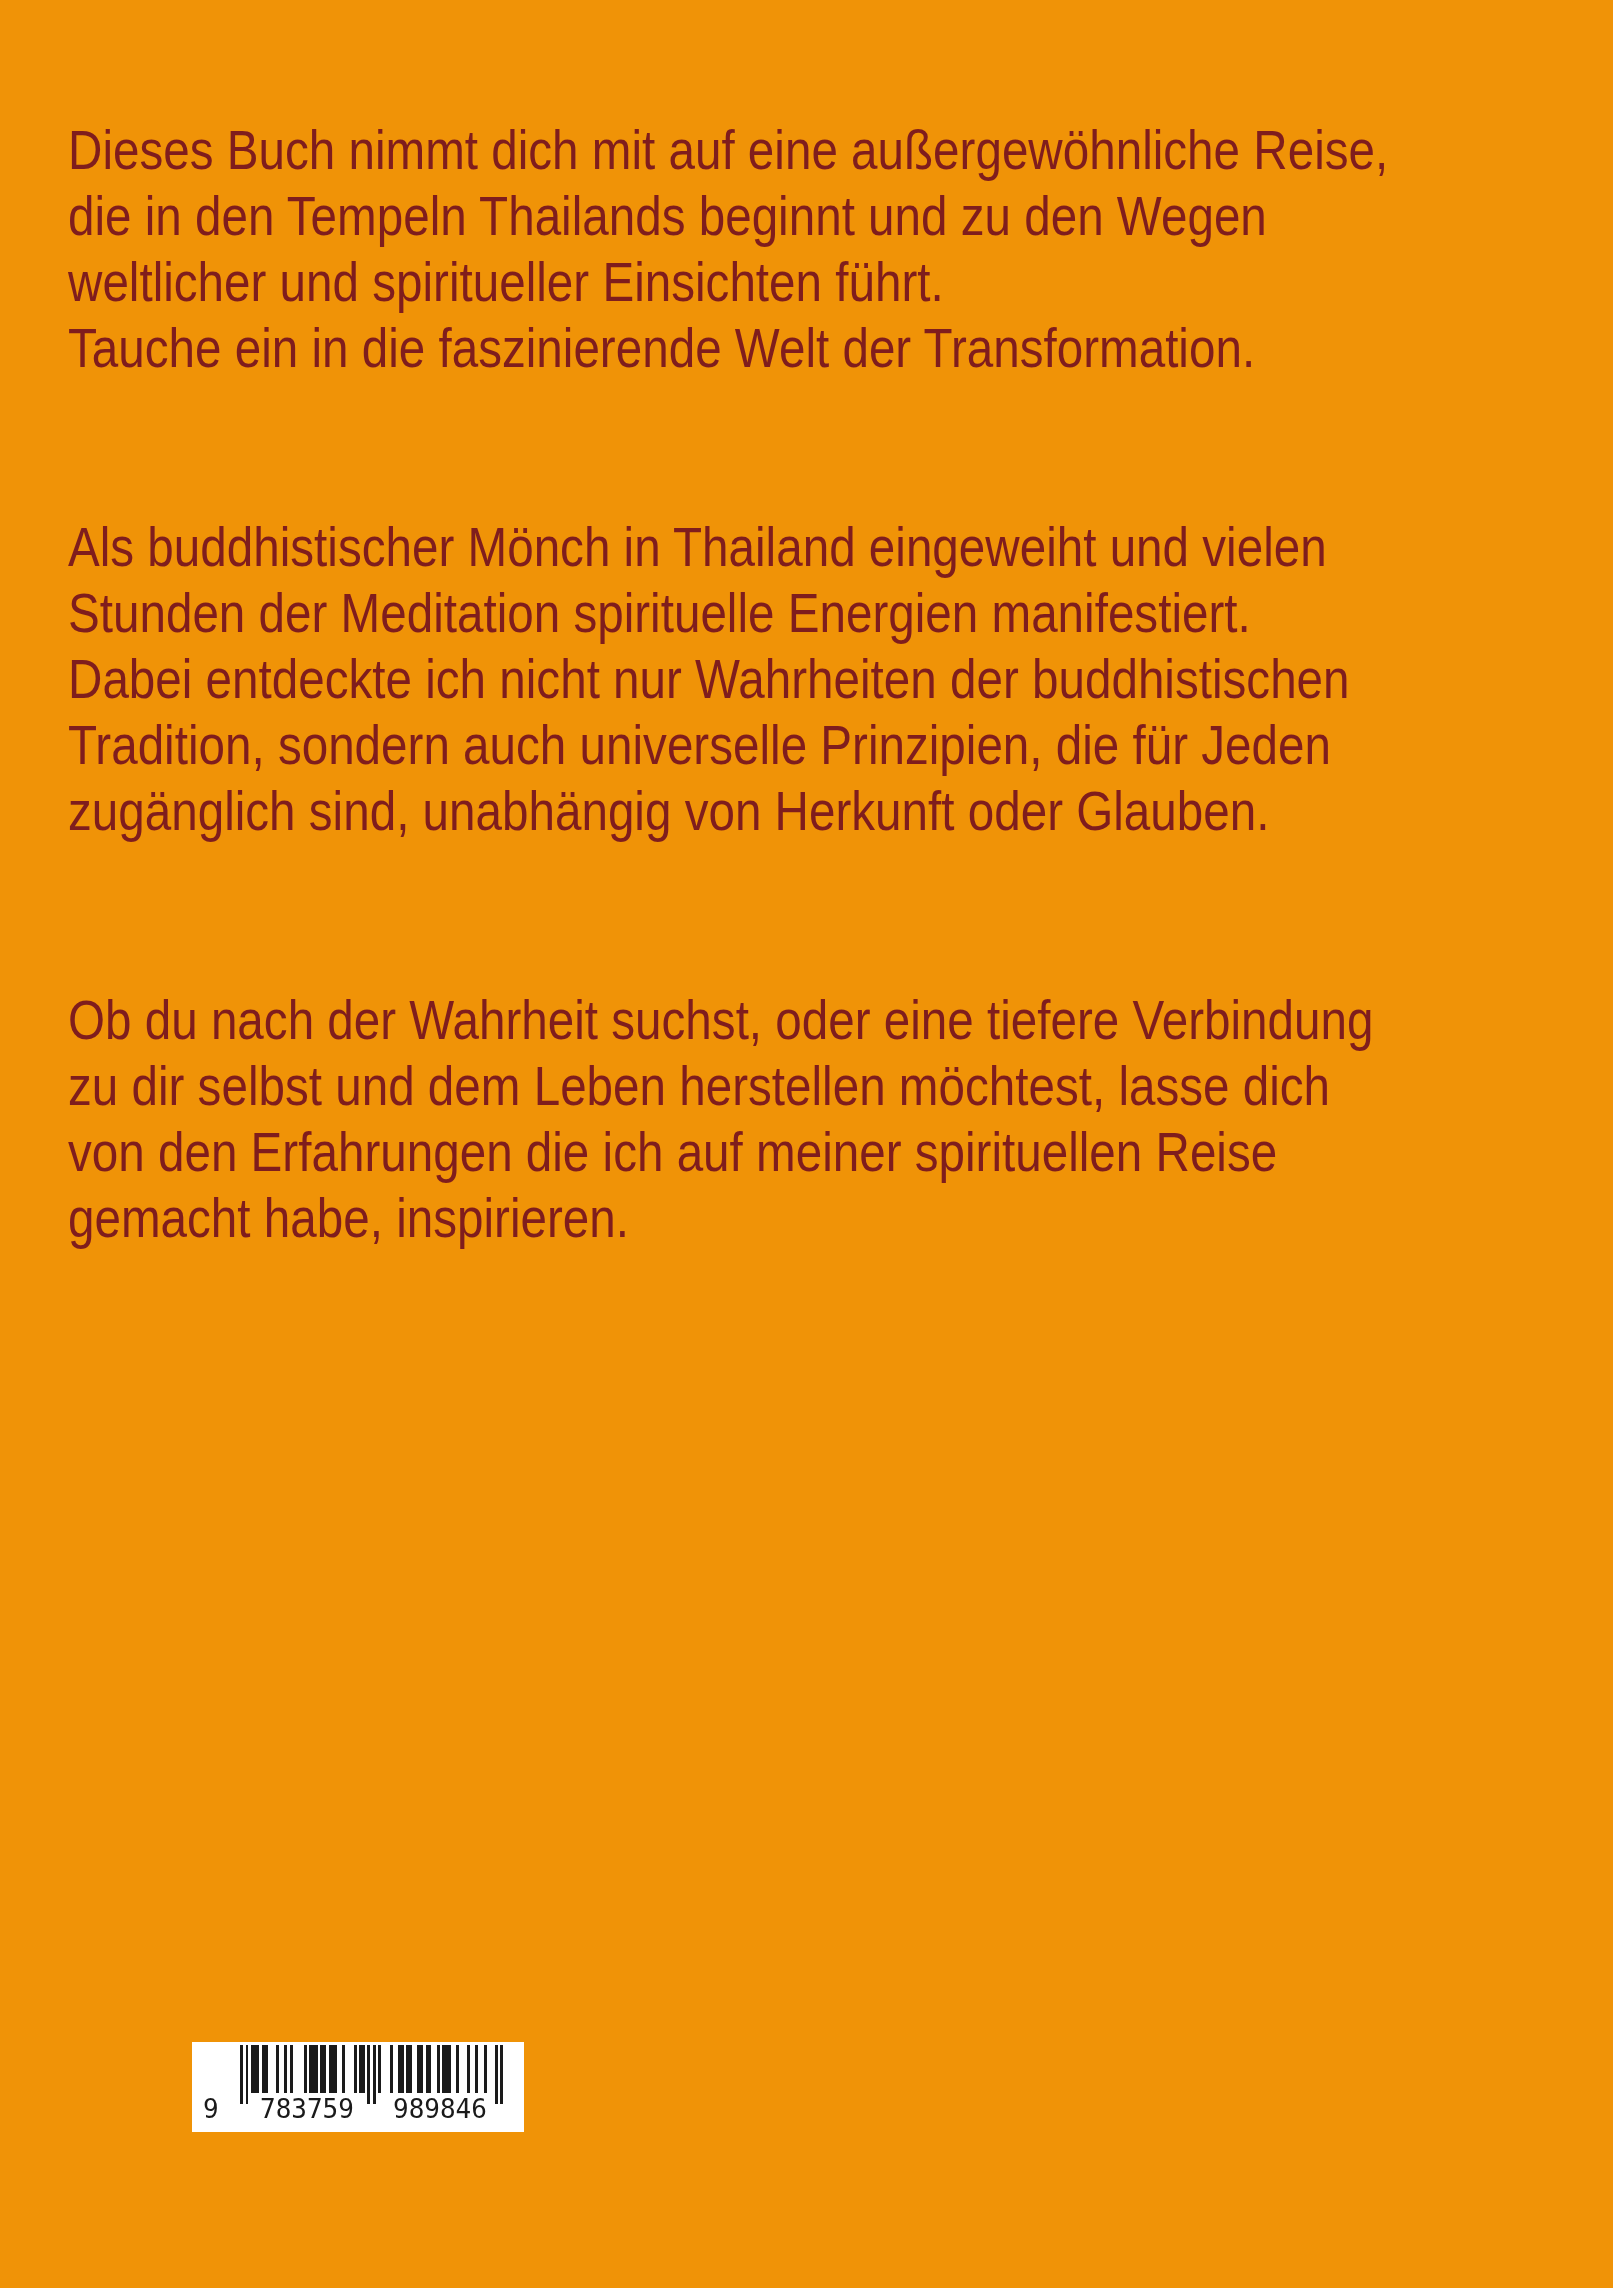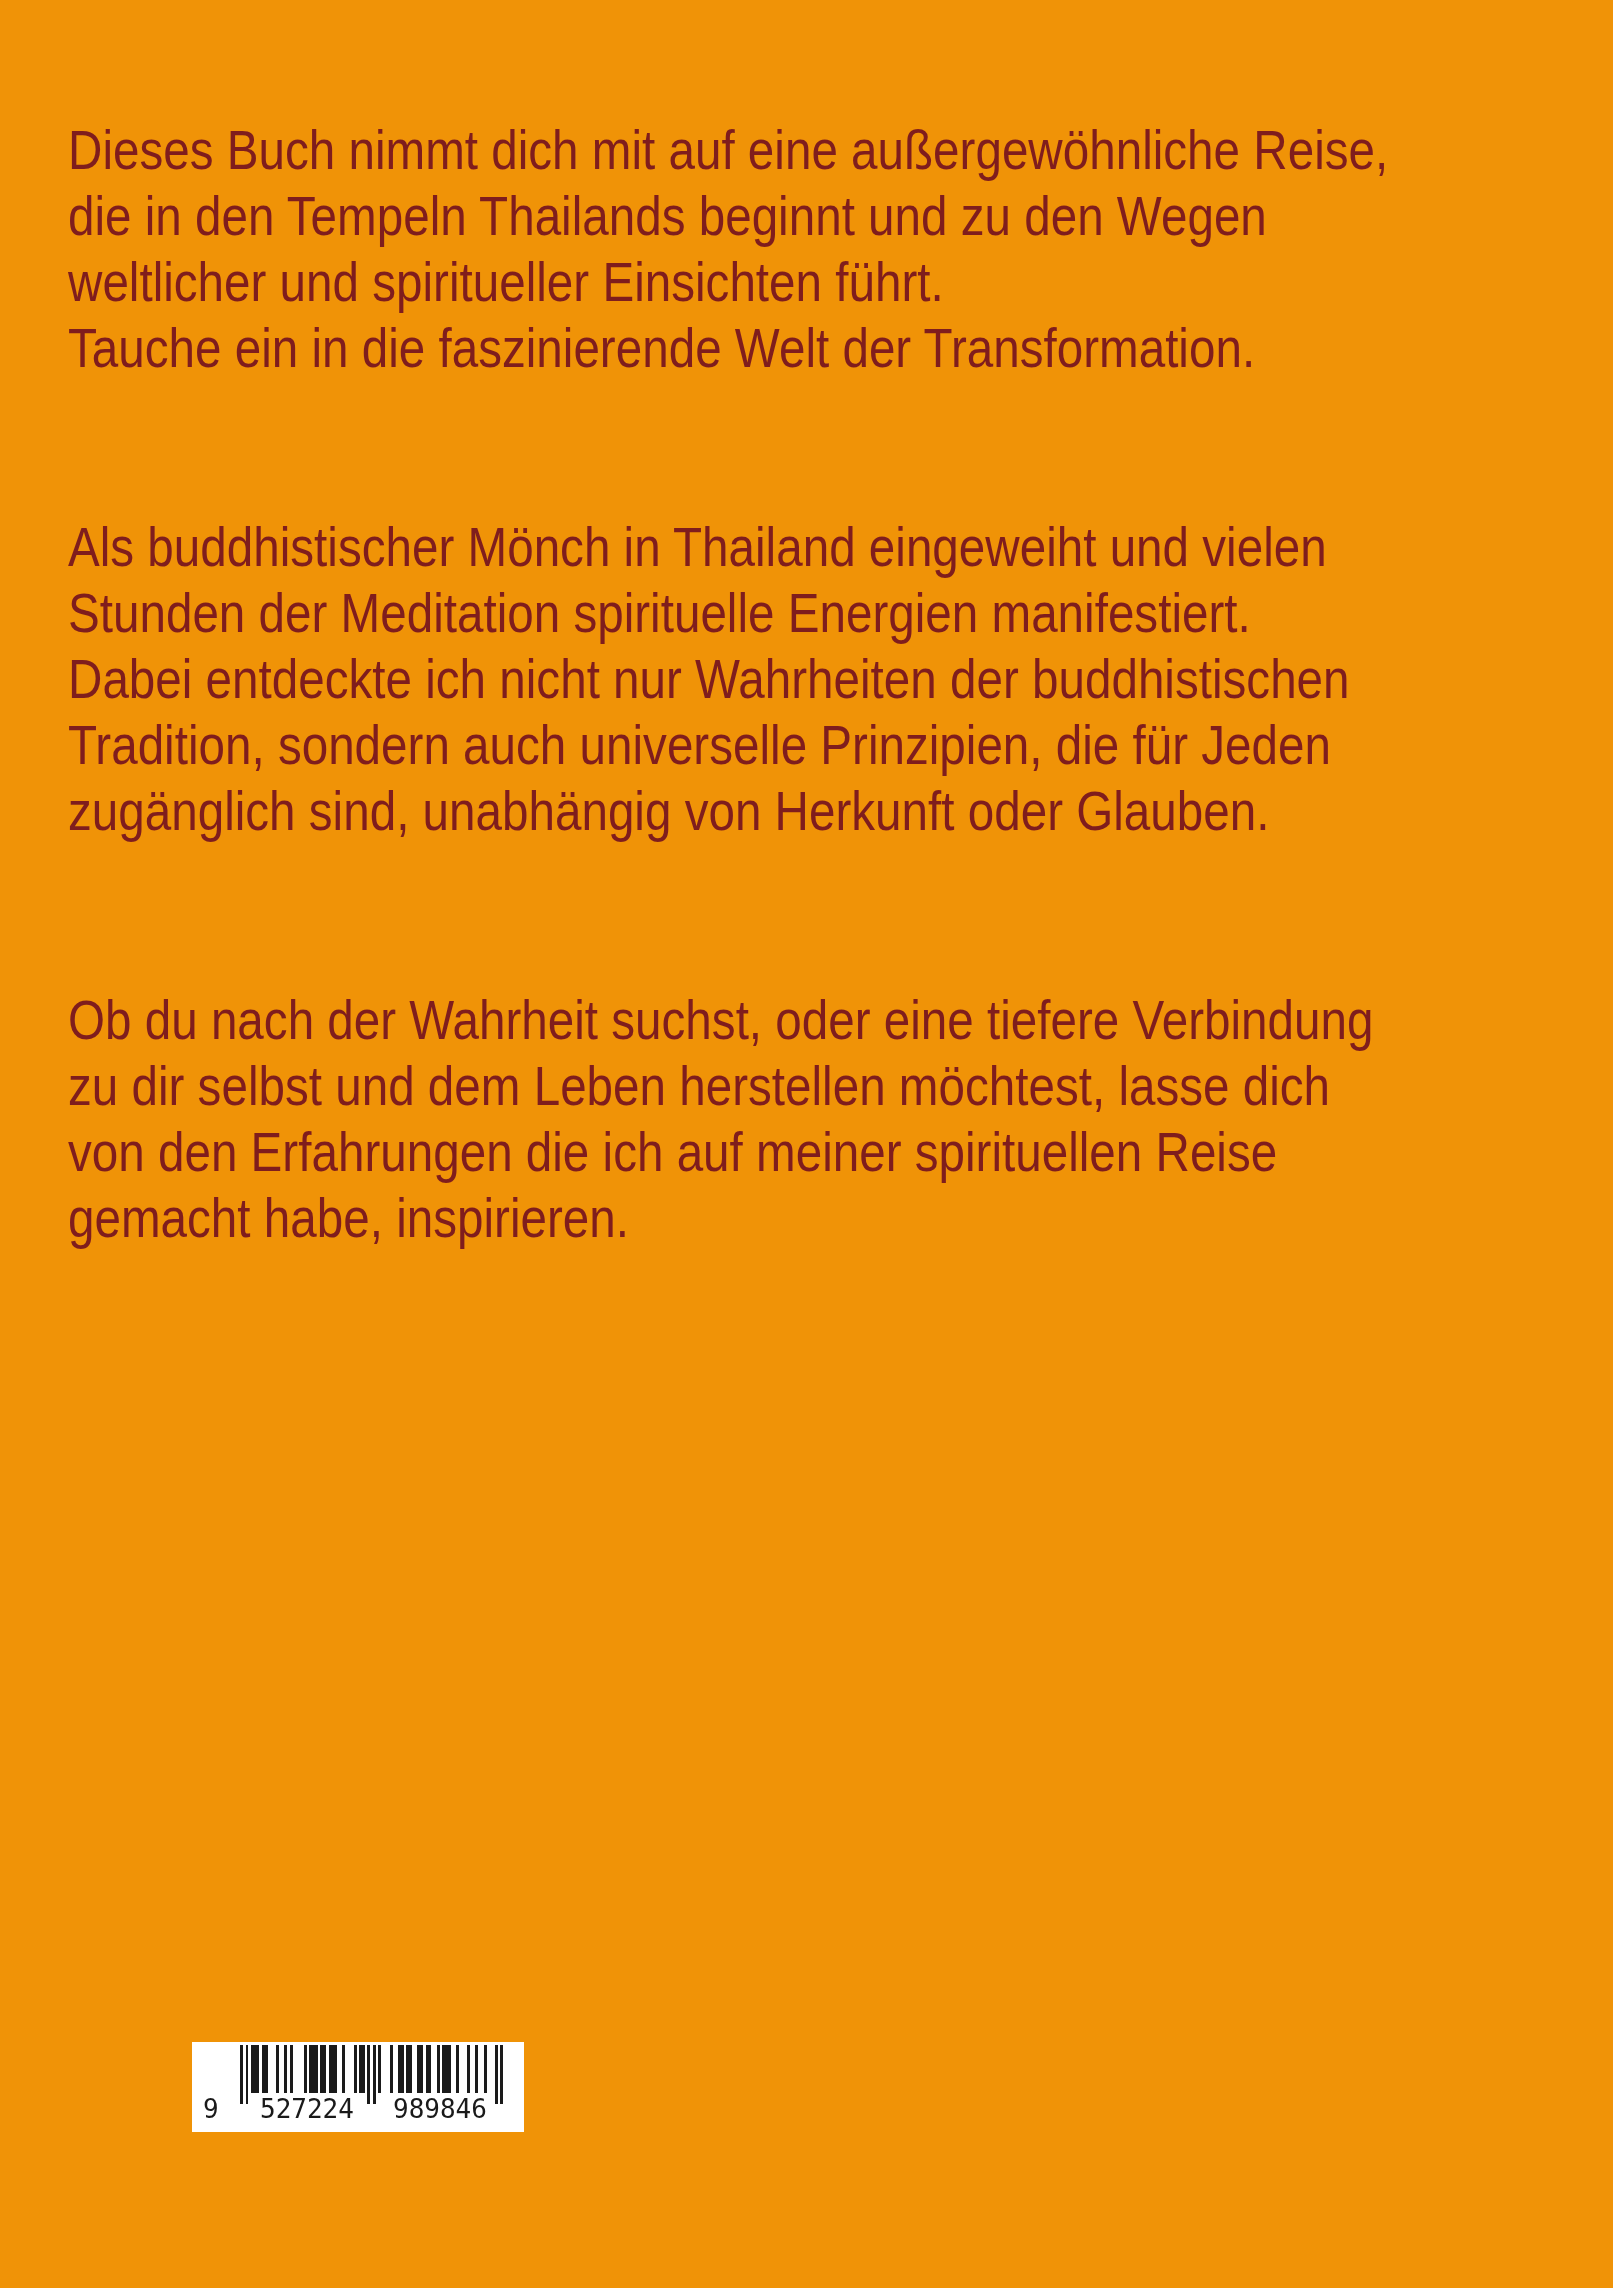--- a/index.html
+++ b/index.html
@@ -141,19 +141,19 @@
         <div class="bar" style="left: 208px;"></div>
         <div class="bar" style="left: 216px;"></div>
         <div class="bar" style="left: 227px;"></div>
         <div class="bar" style="left: 235px;"></div>
         <div class="bar" style="left: 244px;"></div>
         <div class="bar tall" style="left: 255px;"></div>
         <div class="bar tall" style="left: 260px;"></div>
       </div>
     <div class="barcode-digits">
       <span class="digit-first">9</span>
-      <span class="digit-left">527224</span>
+      <span class="digit-left">783759</span>
       <span class="digit-right">989846</span>
     </div>
   </div>
 
 </div>
 
 
 </body></html>

